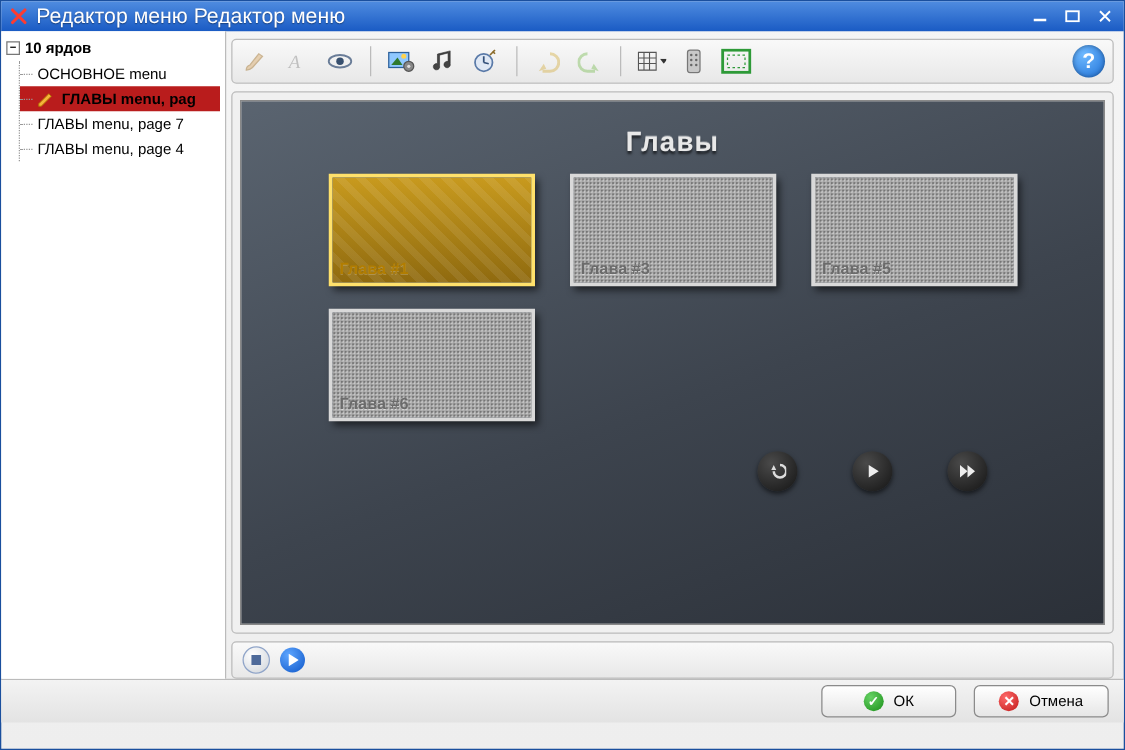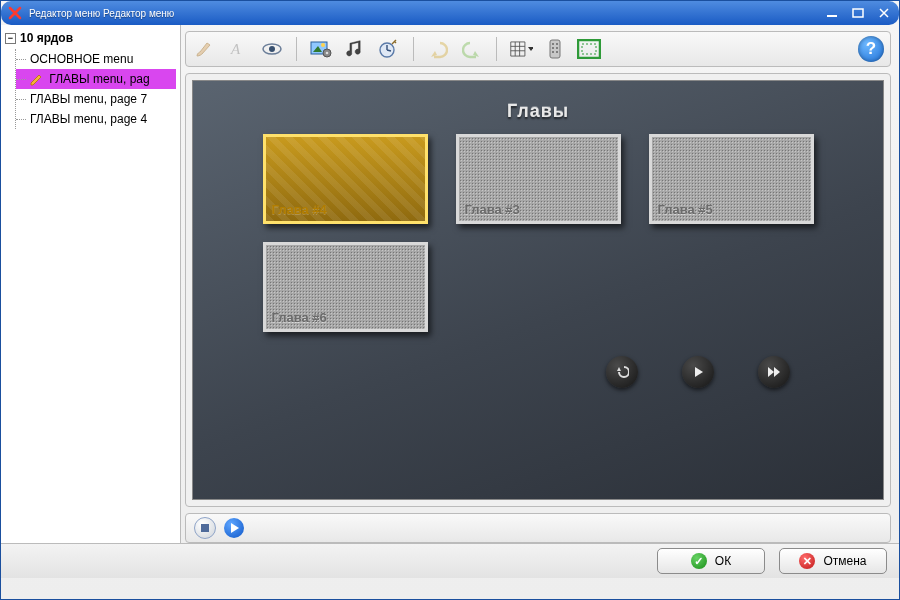--- a/index.html
+++ b/index.html
@@ -1,42 +1,42 @@
 <!DOCTYPE html>
 <html><head>
 <meta charset="utf-8">
 <style>
   html,body { margin:0; padding:0; font-family: Tahoma, sans-serif; font-size:12px; background:#dcdcdc; }
   .window { width:898px; height:598px; margin:0 auto; border:1px solid #1a4f9e; background: linear-gradient(#f5f5f5,#eeeeee); box-shadow:0 0 0 1px #888; }
-  .titlebar { height:24px; background: linear-gradient(#4f8ce0,#1a5bc4); display:flex; align-items:center; color:#fff; font-size:10px;border-radius:10px; }
+  .titlebar { height:24px; background: linear-gradient(#4f8ce0,#1a5bc4); display:flex; align-items:center; color:#fff; font-size:17px; }
   .titlebar .app-icon { width:16px; height:16px; margin:0 6px; display:flex; align-items:center; justify-content:center; }
   .titlebar .title { flex:1; text-shadow:0 1px 1px rgba(0,0,0,.4); }
   .titlebar .winbtn { width:22px; height:14px; margin-right:4px; display:flex; align-items:center; justify-content:center; cursor:pointer; color:#fff; }
   .menubar { height:22px; background: #fbfbfb; border-bottom:1px solid #bbb; display:flex; align-items:center; padding-left:6px; gap:2px; }
   .menubar .menu { padding:2px 8px; cursor:default; }
   .body { display:flex; height:calc(100% - 24px - 22px - 34px); }
   .tree { width:180px; border-right:1px solid #bbb; background:#fff; padding:6px 4px; box-sizing:border-box; overflow:hidden; }
   .tree .root { display:flex; align-items:center; gap:4px; font-weight:bold; }
   .tree .root .expander { width:9px; height:9px; border:1px solid #777; display:flex; align-items:center; justify-content:center; font-size:9px; line-height:9px; cursor:pointer; }
   .tree ul { list-style:none; margin:4px 0 0 10px; padding:0; border-left:1px dotted #999; }
   .tree li { padding:3px 2px 3px 14px; position:relative; white-space:nowrap; cursor:pointer; }
   .tree li::before { content:''; position:absolute; left:0; top:50%; width:10px; border-top:1px dotted #999; }
-  .tree li.selected { background:#d946ef; font-weight:normal; }
+  .tree li.selected { background:#b91c1c; font-weight:bold; }
   .tree li.selected::after { content:''; }
   .tree li .pencil { display:inline-block; width:12px; height:12px; margin-right:4px; vertical-align:middle; }
   .right { flex:1; display:flex; flex-direction:column; padding:6px 8px 0 4px; box-sizing:border-box; }
   .toolbar { height:34px; border:1px solid #bbb; border-radius:4px; background:linear-gradient(#f9f9f9,#e8e8e8); display:flex; align-items:center; padding:0 6px; gap:12px; }
   .toolbar .grp { display:flex; align-items:center; gap:10px; }
   .toolbar .sep { width:1px; height:24px; background:#bbb; }
   .toolbar .tbtn { width:24px; height:24px; display:flex; align-items:center; justify-content:center; cursor:pointer; }
   .toolbar .tbtn.dis { opacity:.45; cursor:default; }
   .help { margin-left:auto; width:26px; height:26px; border-radius:50%; background:radial-gradient(circle at 35% 30%, #6eb9ff, #1d6fd6); color:#fff; font-weight:bold; font-size:17px; display:flex; align-items:center; justify-content:center; box-shadow:inset 0 0 4px rgba(0,0,0,.4); cursor:pointer;}
   .preview-wrap { flex:1; margin-top:6px; border:1px solid #bbb; border-radius:4px; background:#f0f0f0; padding:6px; box-sizing:border-box; display:flex; flex-direction:column; }
   .dvd-menu { flex:1; background: linear-gradient(160deg, #5a6470 0%, #3d444e 55%, #2b3038 100%); border:1px solid #888; display:flex; flex-direction:column; align-items:center; overflow:hidden; }
-  .dvd-title { margin:20px 0 12px 0; color:#e8e8e8; font-size:18px; font-weight:bold; letter-spacing:1px; text-shadow:0 2px 2px rgba(0,0,0,.6), 0 -1px 0 rgba(255,255,255,.3); }
+  .dvd-title { margin:20px 0 12px 0; color:#e8e8e8; font-size:22px; font-weight:bold; letter-spacing:1px; text-shadow:0 2px 2px rgba(0,0,0,.6), 0 -1px 0 rgba(255,255,255,.3); }
   .grid { display:grid; grid-template-columns: repeat(3, 165px); grid-auto-rows:90px; gap:18px 28px; }
   .chap { position:relative; border:3px solid #d9d9d9; box-shadow: 3px 4px 6px rgba(0,0,0,.6); cursor:pointer; }
   .chap.sel { border-color:#ffe16b; overflow:hidden; }
   .chap .thumb { position:absolute; inset:0; }
   .thumb.sepia { background: linear-gradient(#c89a1e,#8f6a0f); }
   .thumb.sepia::after { content:''; position:absolute; inset:0; background: repeating-linear-gradient(45deg, rgba(255,255,255,.08) 0 6px, transparent 6px 12px); }
   .thumb.noise { background:#a7a7a7; }
   .thumb.noise::after { content:''; position:absolute; inset:0; background-image: radial-gradient(rgba(0,0,0,.3) 1px, transparent 1px), radial-gradient(rgba(255,255,255,.35) 1px, transparent 1px); background-size: 3px 3px, 3px 3px; background-position: 0 0, 1px 1px; }
   .chap .cap { position:absolute; left:6px; bottom:4px; color:#6b6b6b; font-weight:bold; font-size:13px; text-shadow:0 1px 0 rgba(255,255,255,.4); }
   .chap.sel .cap { color:#b27d00; text-shadow:0 1px 0 rgba(255,255,255,.2); }
@@ -191,21 +191,21 @@
         </div>
         <span class="help">?</span>
       </div>
 
       <div class="preview-wrap">
         <div class="dvd-menu">
           <div class="dvd-title">Главы</div>
           <div class="grid">
             <div class="chap sel">
               <div class="thumb sepia"></div>
-              <div class="cap">Глава #4</div>
+              <div class="cap">Глава #1</div>
             </div>
             <div class="chap">
               <div class="thumb noise"></div>
               <div class="cap">Глава #3</div>
             </div>
             <div class="chap">
               <div class="thumb noise"></div>
               <div class="cap">Глава #5</div>
             </div>
             <div class="chap">

